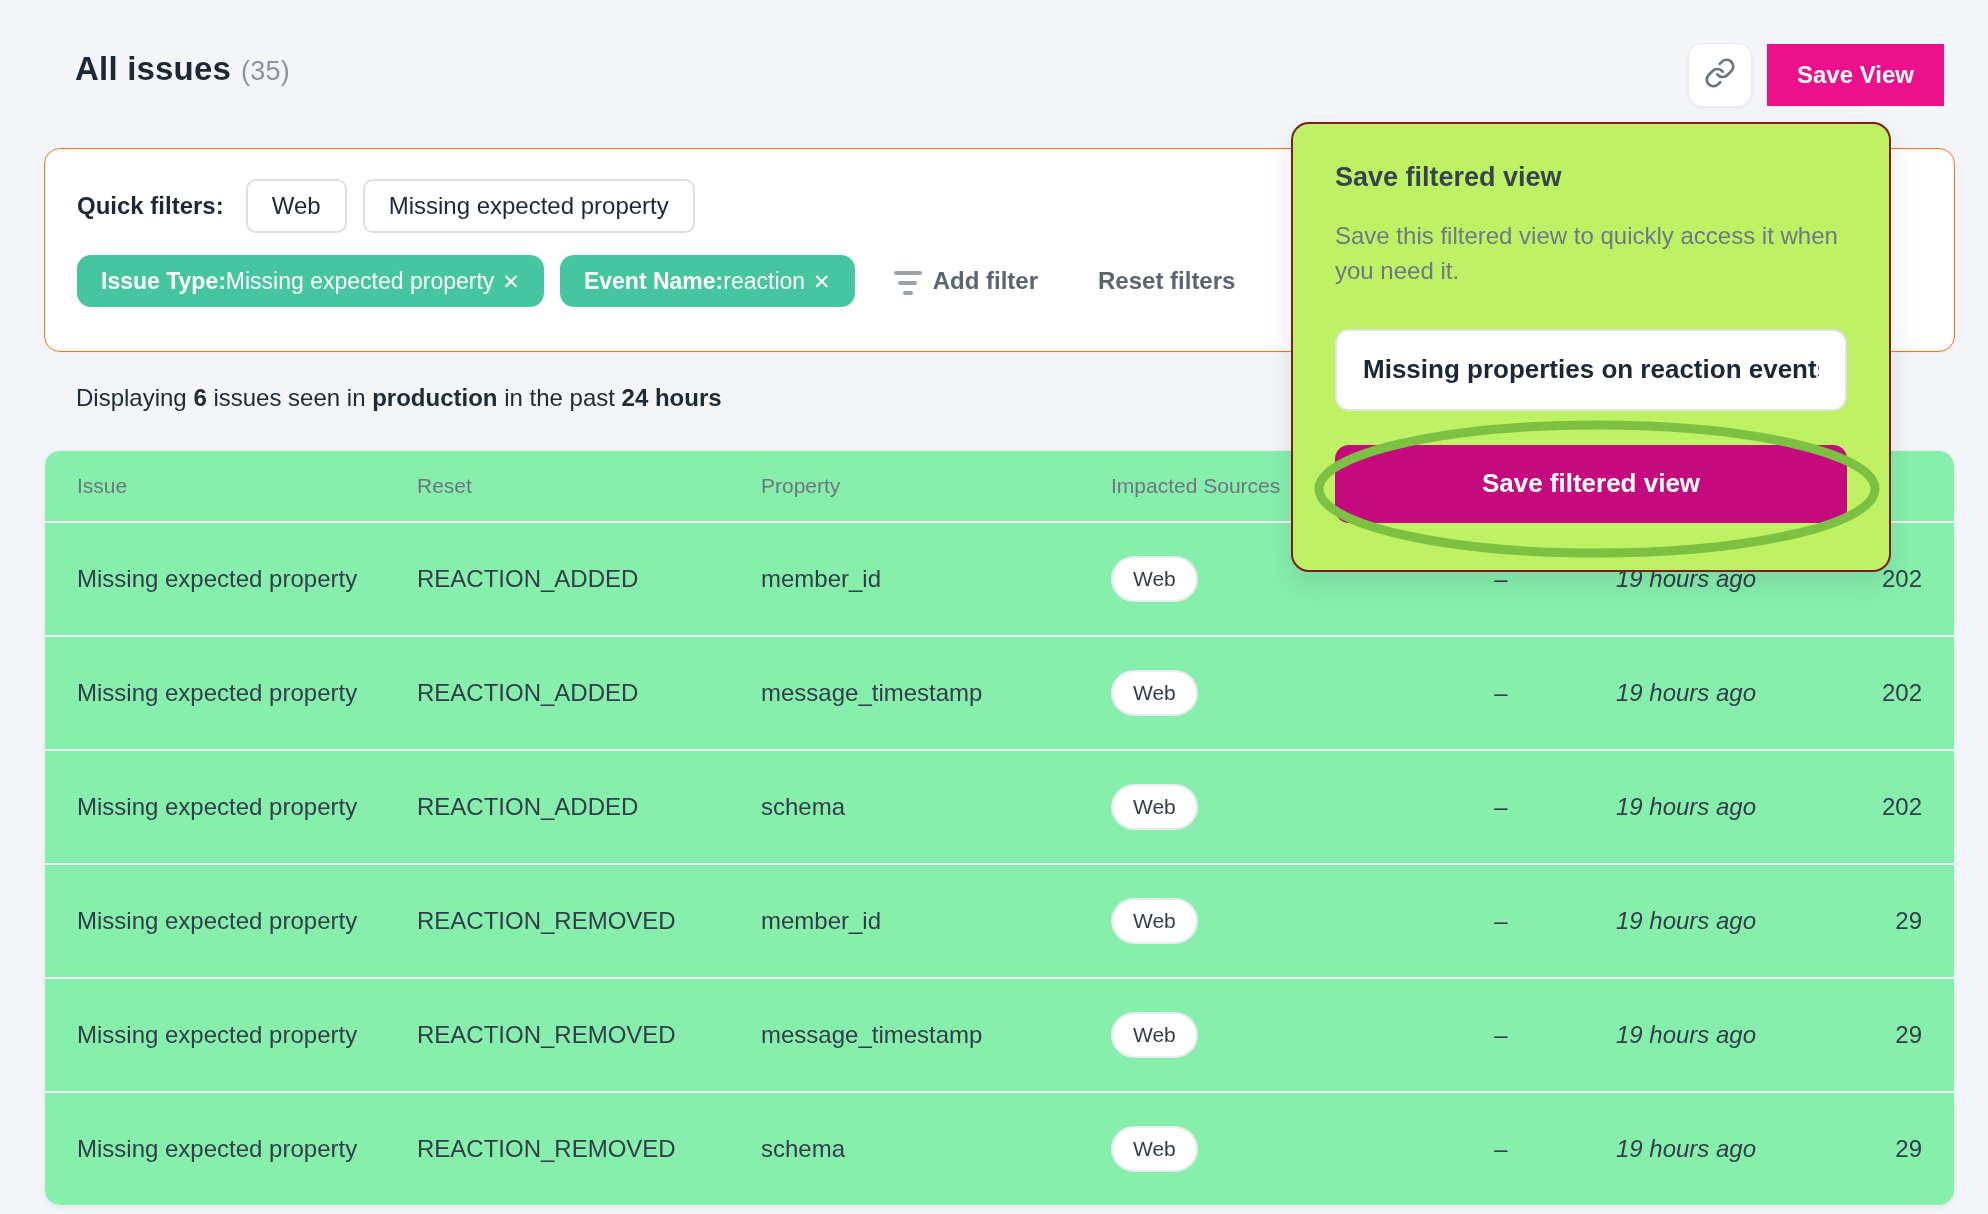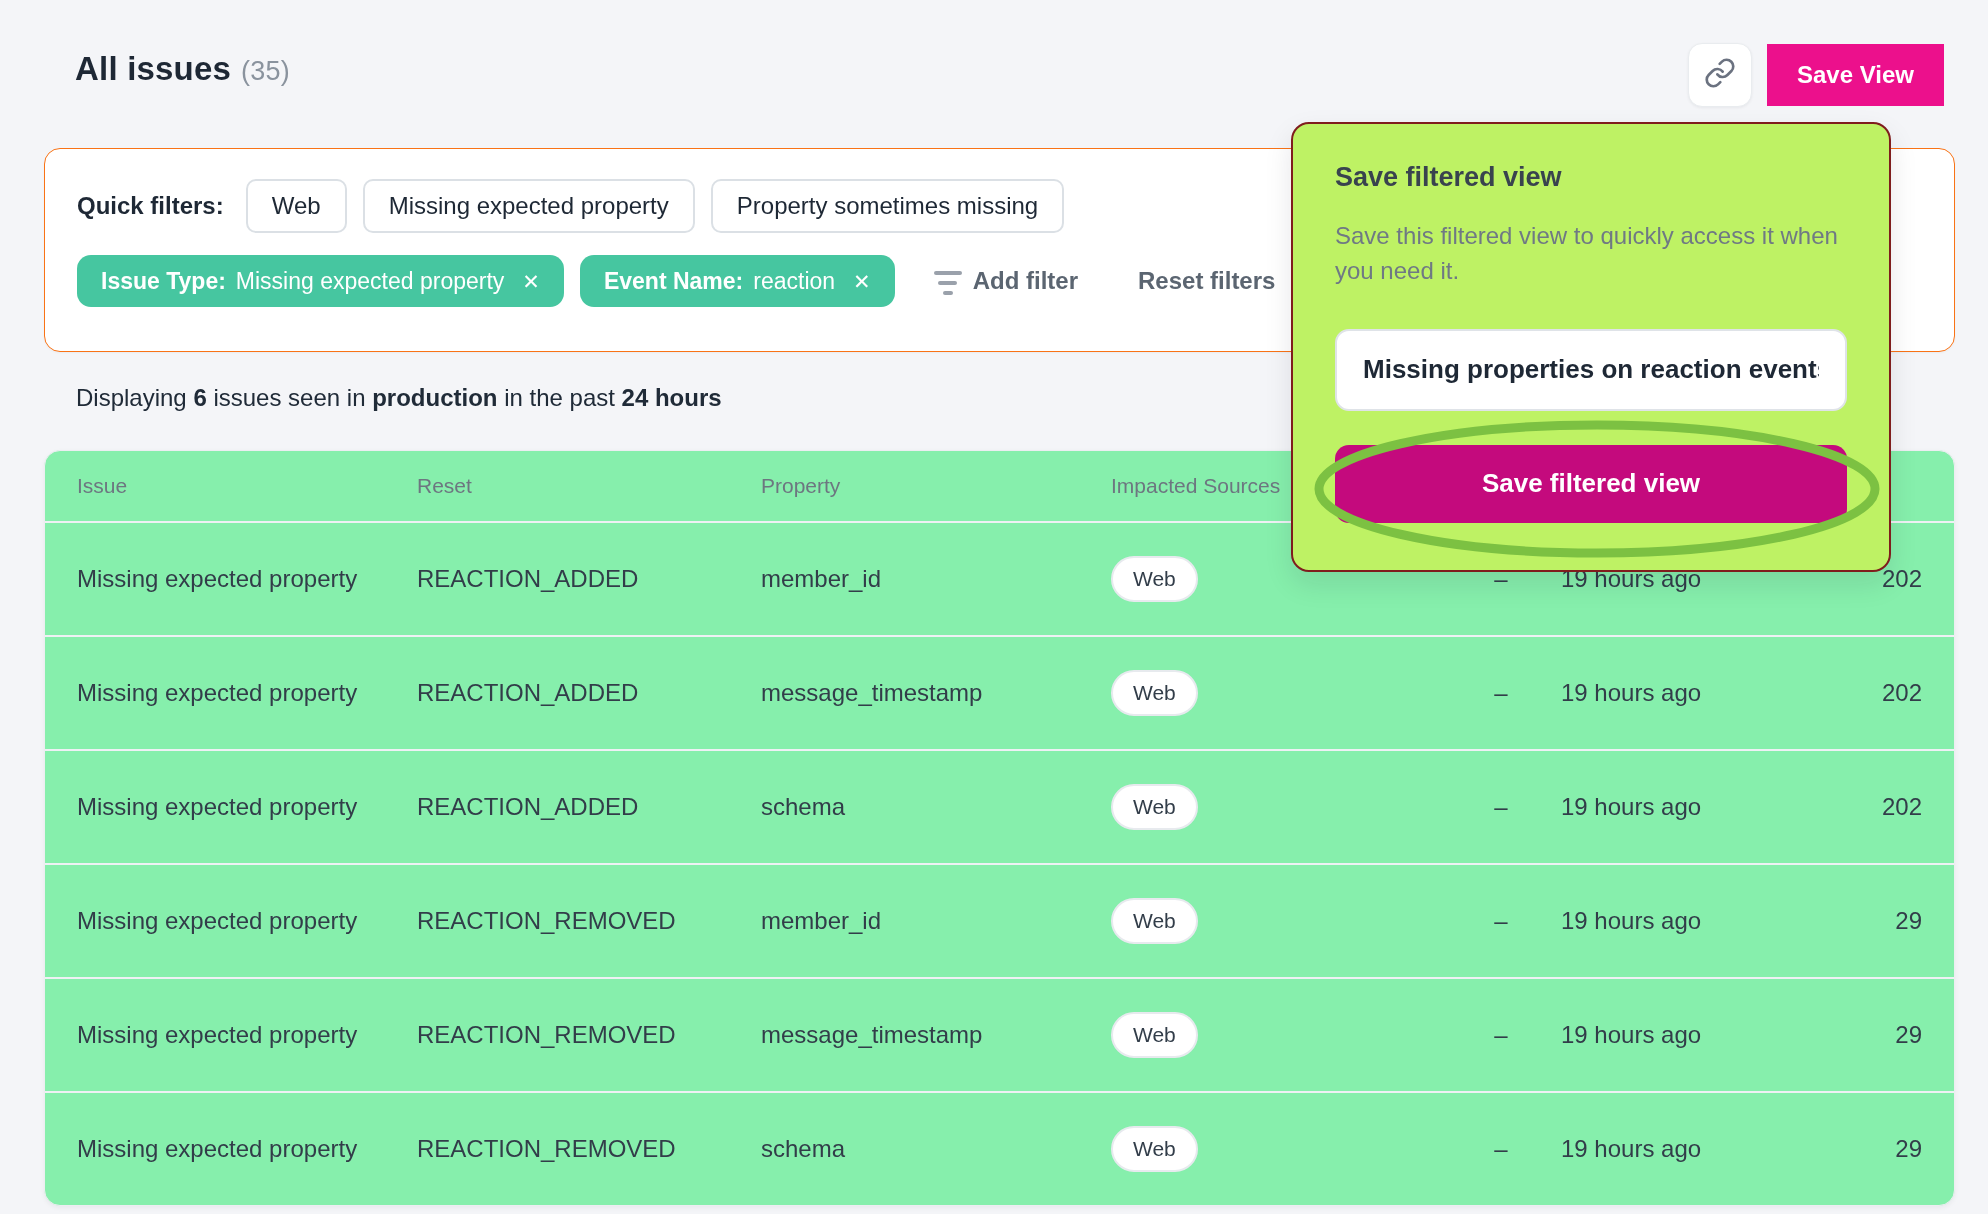--- a/index.html
+++ b/index.html
@@ -23,21 +23,21 @@
 
   
   .qcard{position:absolute;left:44px;top:148px;width:1911px;height:204px;background:#fff;
     border:1px solid #f97316;border-radius:16px;box-shadow:0 1px 2px rgba(16,24,40,.04);box-sizing:border-box;}
   .qrow1{position:absolute;left:32px;top:30px;display:flex;align-items:center;gap:16px;}
   .qlabel{font-size:24px;font-weight:700;color:#1e2835;margin-right:6px;}
   .qbtn{height:54px;padding:0 24px;background:#fff;border:2px solid #dbe0e5;border-radius:10px;
     font-size:24px;color:#1e2835;display:flex;align-items:center;cursor:pointer;font-family:inherit;}
   .qrow2{position:absolute;left:32px;top:106px;display:flex;align-items:center;}
   .chip{height:52px;padding:0 24px;border-radius:14px;background:#46c6a0;color:#fff;
-    display:flex;align-items:center;gap:10px;font-size:23px;margin-right:16px;cursor:pointer;}
+    display:flex;align-items:center;font-size:23px;margin-right:16px;cursor:pointer;}
   .chip b{font-weight:700;}
   .chip .x{font-size:21px;margin-left:8px;cursor:pointer;line-height:1;}
   .addfilter{display:flex;align-items:flex-end;gap:10px;margin-left:22px;cursor:pointer;}
   .fil-icon{display:flex;flex-direction:column;align-items:center;gap:6px;width:30px;}
   .fil-icon i{display:block;height:4px;border-radius:2px;background:#9aa1ab;}
   .fil-icon i:nth-child(1){width:28px;}
   .fil-icon i:nth-child(2){width:19px;}
   .fil-icon i:nth-child(3){width:10px;}
   .linklike{font-size:24px;font-weight:600;color:#5b6571;}
   .resetfilters{margin-left:60px;cursor:pointer;}
@@ -51,21 +51,21 @@
     border-radius:16px;box-shadow:0 2px 5px rgba(16,24,40,.05);box-sizing:border-box;overflow:hidden;}
   .thead{display:flex;align-items:center;height:70px;padding:0 32px;font-size:21px;color:#6d7680;}
   .trow{display:flex;align-items:center;height:112px;padding:0 32px;border-top:2px solid #eef1f4;
     font-size:24px;color:#323d49;cursor:pointer;}
   .c{flex:none;}
   .c-issue{width:340px;}
   .c-event{width:344px;}
   .c-prop{width:350px;}
   .c-src{width:330px;}
   .c-dash{width:120px;text-align:center;}
-  .c-last{width:250px;text-align:left;}
+  .c-last{width:250px;text-align:center;font-style:italic;}
   .c-count{flex:1 1 auto;text-align:right;}
   .pill{display:inline-flex;align-items:center;padding:9px 20px;border:2px solid #e7eaee;border-radius:999px;
     font-size:21px;color:#323d49;background:#fff;}
 
   
   .popover{position:absolute;left:1291px;top:122px;width:600px;height:450px;background:#bef264;
     border:2px solid #7f1d1d;border-radius:18px;box-shadow:0 12px 28px rgba(16,24,40,.10);
     box-sizing:border-box;padding:38px 42px 0 42px;}
   .pop-title{font-size:27px;font-weight:700;color:#39434e;margin:0 0 26px 0;}
   .pop-desc{font-size:24px;color:#6f7984;line-height:1.45;width:512px;margin:0 0 40px 0;}
@@ -94,21 +94,20 @@
       </span>
     </div>
     <button class="btn-pink">Save View</button>
   </div>
 
   <div class="qcard">
     <div class="qrow1">
       <span class="qlabel">Quick filters:</span>
       <button class="qbtn">Web</button>
       <button class="qbtn">Missing expected property</button>
-      <button class="qbtn">Property sometimes missing</button>
     </div>
     <div class="qrow2">
       <div class="chip">
         <b>Issue Type:</b>
         <span>Missing expected property</span>
         <span class="x">✕</span>
       </div>
       <div class="chip">
         <b>Event Name:</b>
         <span>reaction</span>

